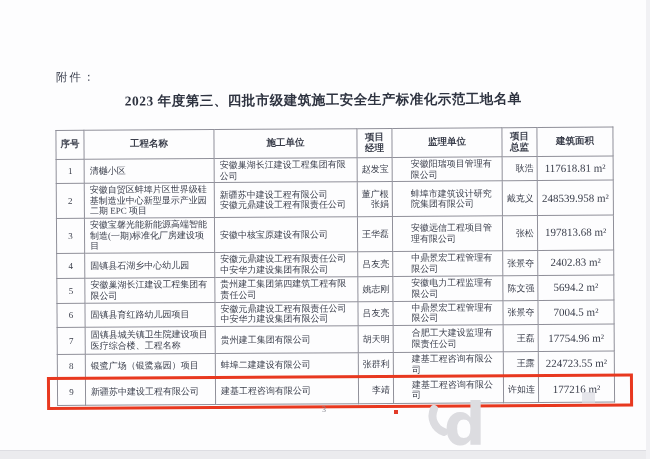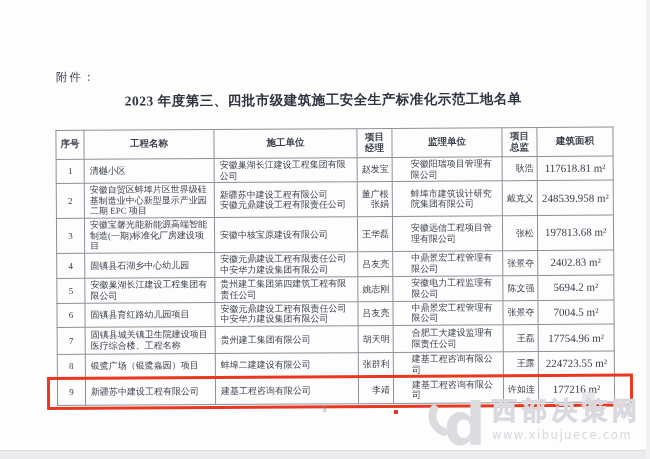--- a/index.html
+++ b/index.html
@@ -208,20 +208,16 @@
 
 <div class="page-number">3</div>
 <div class="red-dot"></div>
 <div class="artifact-square"></div>
 
 <div class="watermark">
   <svg class="wm-logo" viewBox="0 0 64 62">
     <path d="M20 38 A 17 17 0 0 1 10 15" stroke="#dcdce0" stroke-width="8" fill="none" stroke-linecap="round"></path>
     <text x="20" y="51" font-size="58" font-weight="bold" fill="#dcdce0" font-family="DejaVu Sans, sans-serif">d</text>
   </svg>
-  <div class="wm-text">
-    <div class="wm-name">西部决策网</div>
-    <div class="wm-url">www.xibujuece.com</div>
-  </div>
 </div>
 
 <div class="bottom-strip"></div>
 <div class="right-strip"></div>
 
 </body></html>

